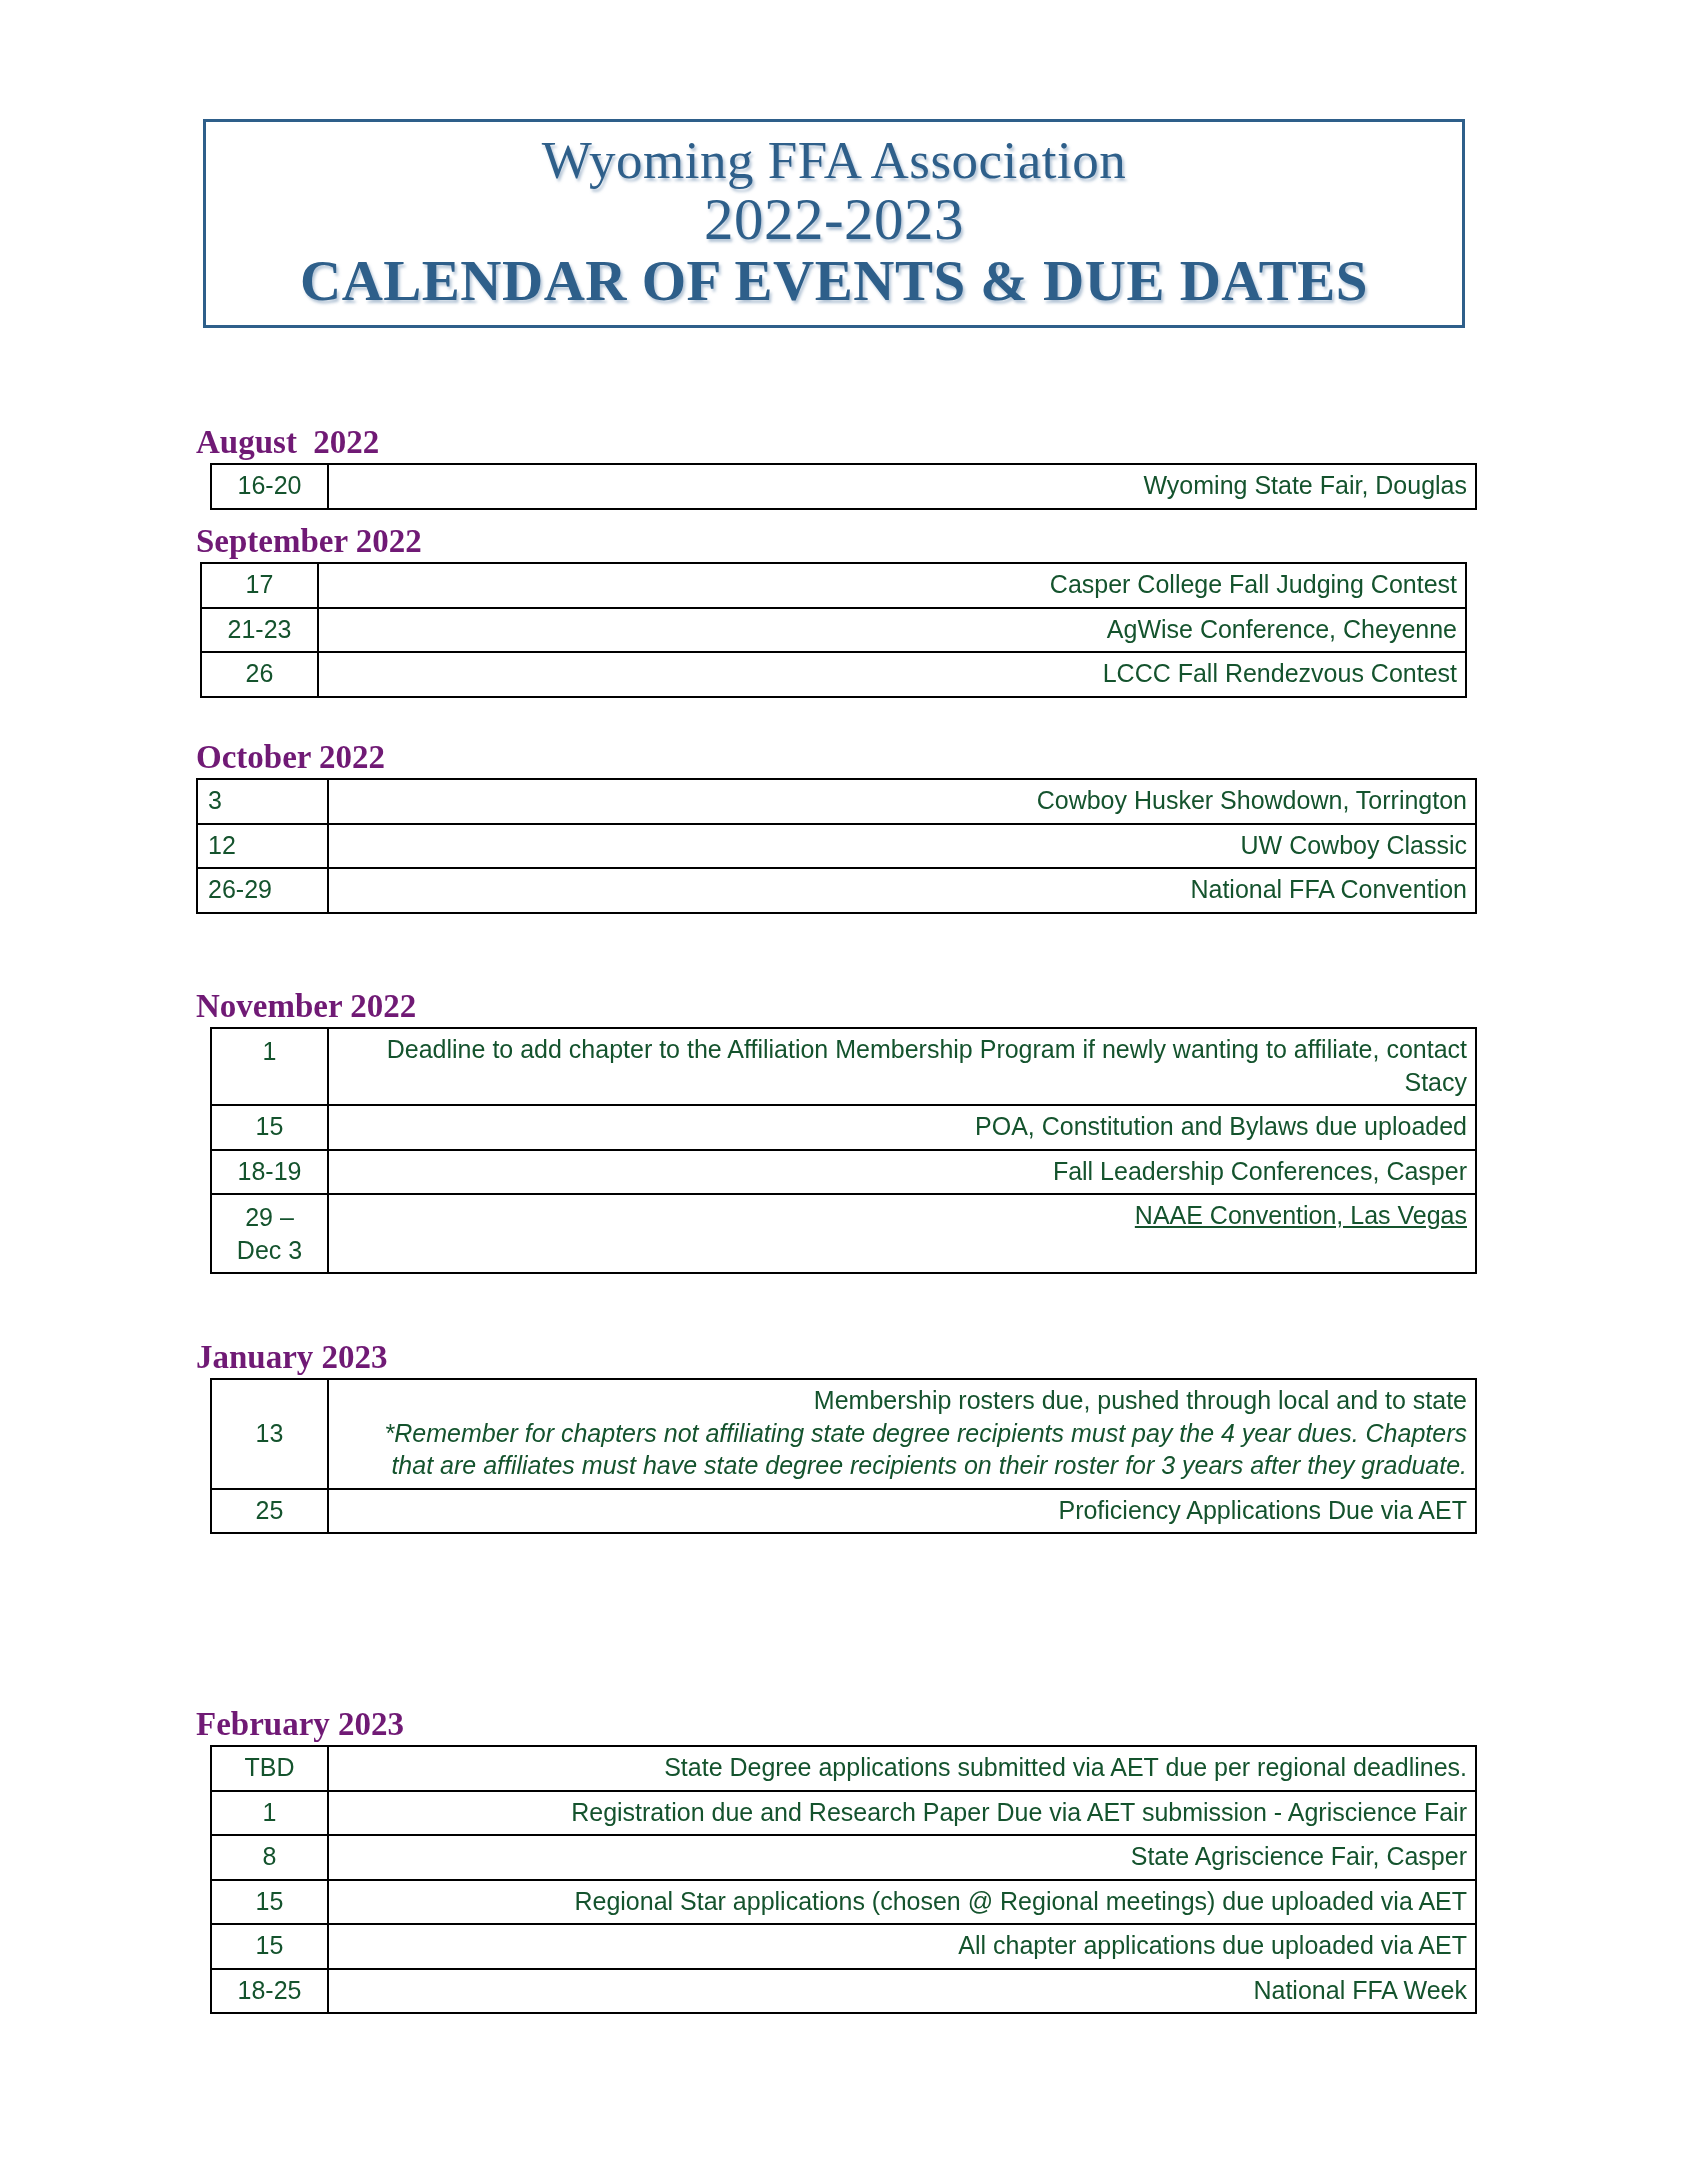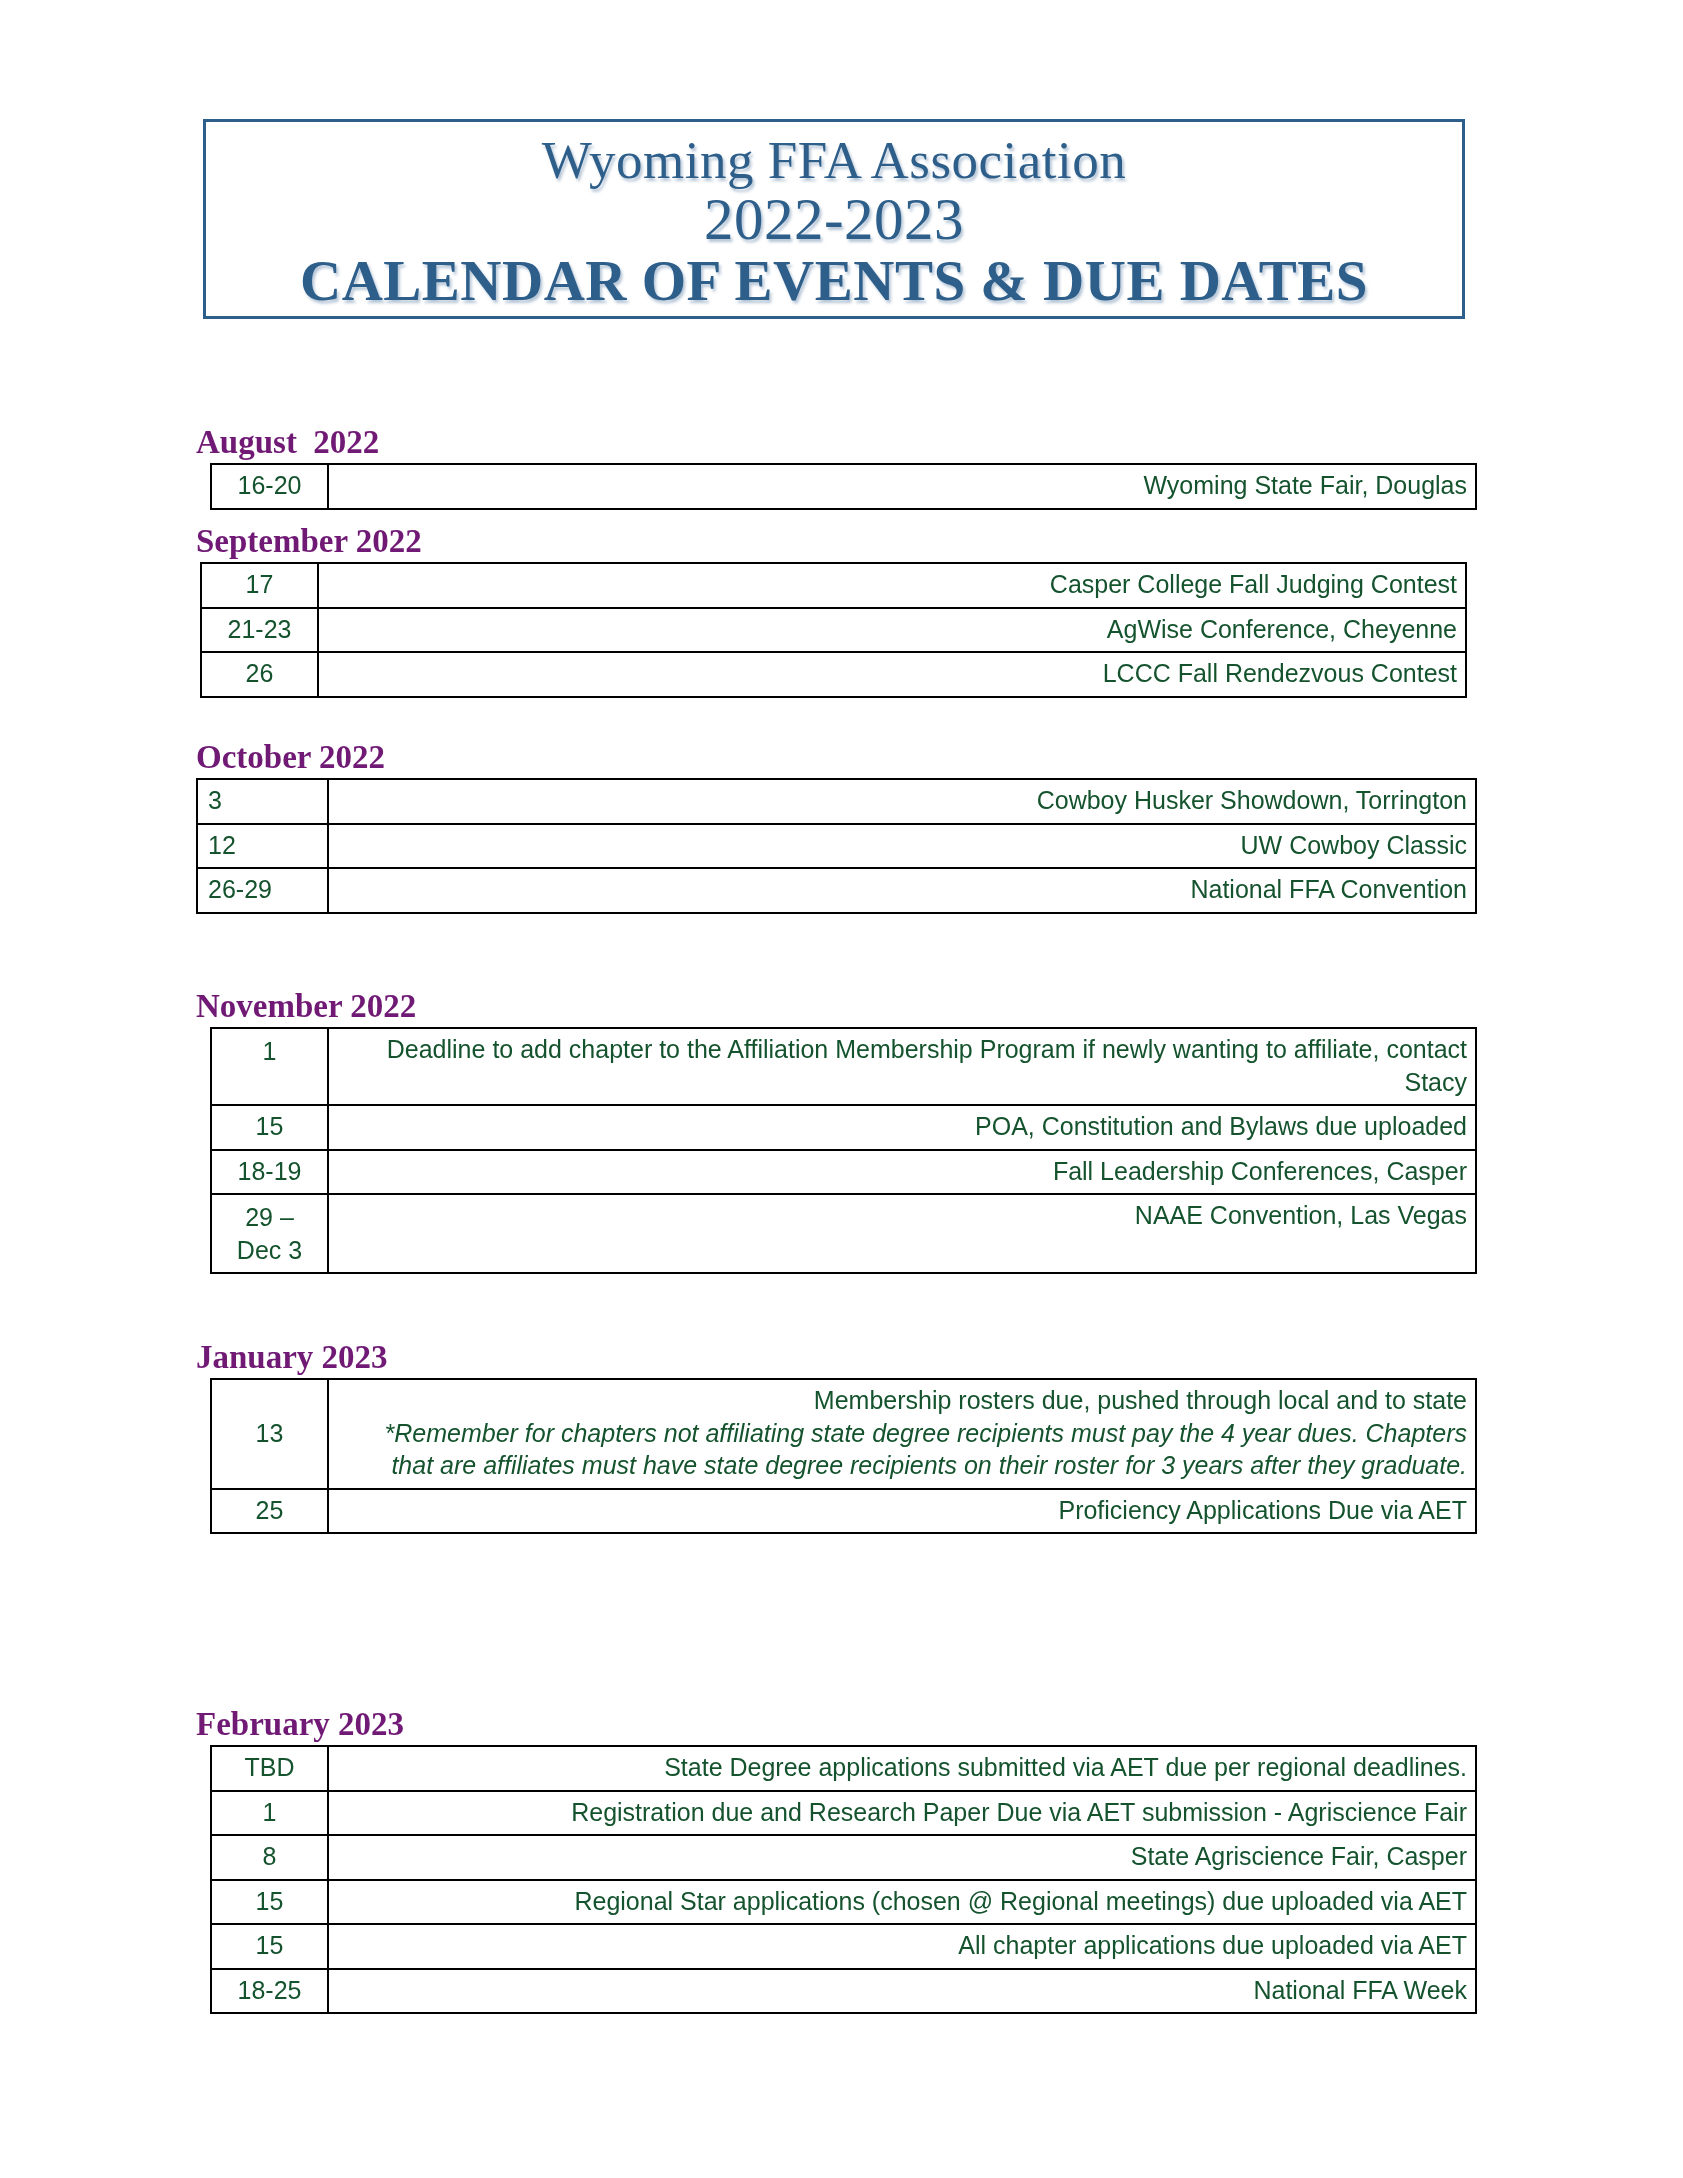--- a/index.html
+++ b/index.html
@@ -24,21 +24,21 @@
   }
 
   
   .title-box {
     position: absolute;
     left: 203px;
     top: 119px;
     width: 1262px;
     box-sizing: border-box;
     border: 3px solid #2e5f8a;
-    padding: 10px 0 5px 0;
+    padding: 10px 0 14px 0;
     text-align: center;
     background: #ffffff;
   }
   .title-line {
     font-family: "Liberation Serif", serif;
     color: #2e5f8a;
     letter-spacing: 0.5px;
     line-height: 1.06;
     text-shadow: 2px 3px 3px rgba(120,150,180,0.55);
     white-space: pre;
@@ -182,21 +182,21 @@
           <td class="date-cell">15</td>
           <td class="event-cell">POA, Constitution and Bylaws due uploaded</td>
         </tr>
         <tr>
           <td class="date-cell">18-19</td>
           <td class="event-cell">Fall Leadership Conferences, Casper</td>
         </tr>
         <tr>
           <td class="date-cell top">29 –
 Dec 3</td>
-          <td class="event-cell" style="vertical-align:top;">NAAE Convention, Las Vegas</td>
+          <td class="event-cell" style="vertical-align:top;text-decoration:underline;">NAAE Convention, Las Vegas</td>
         </tr>
       </tbody>
     </table>
   </div>
 
   <div class="month-block" style="left:196px; top:1341px; width:1287px;">
     <div class="month-heading">January 2023</div>
     <table class="events" style="width:1267px; margin-left:14px;">
       <colgroup>
           <col style="width:117px">

